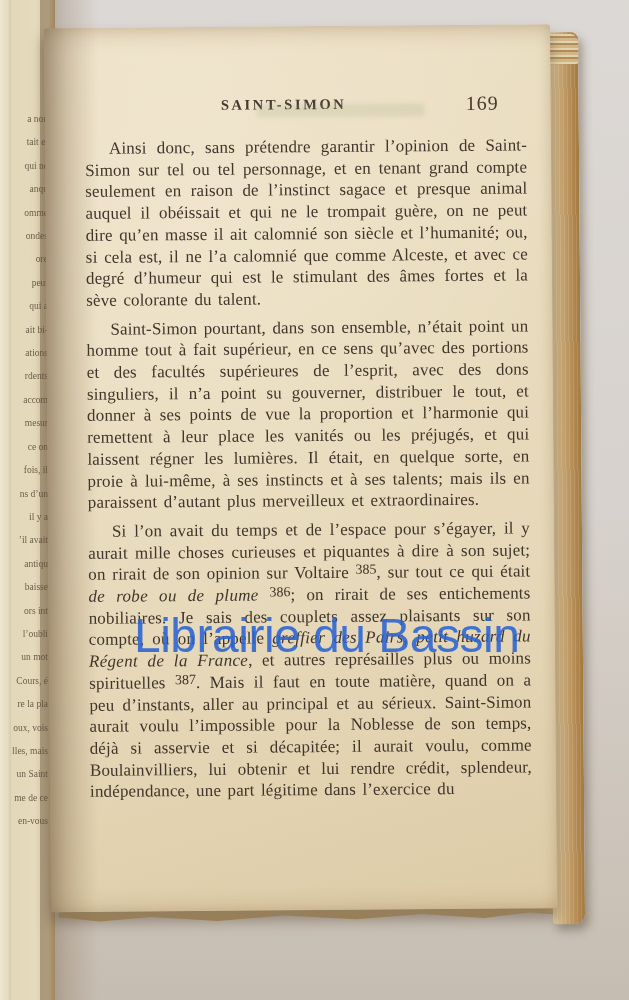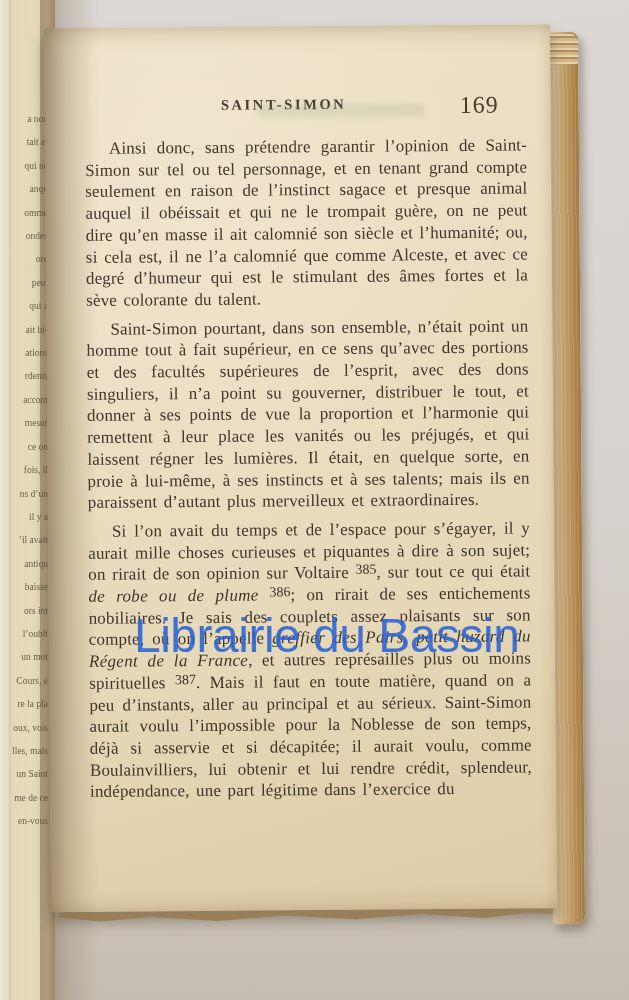--- a/index.html
+++ b/index.html
@@ -69,21 +69,21 @@
   }
   
   .content{position:absolute;left:40px;top:70px;width:442px;}
   .header-row{position:relative;height:34px;}
   .running-head{
     position:absolute;left:0;right:44px;text-align:center;
     font-size:14.5px;font-weight:700;letter-spacing:2.6px;color:#453a2c;
   }
   .page-number{
     position:absolute;right:28px;top:-3px;
-    font-size:24px;color:#453a2c;letter-spacing:1px;
+    font-size:20px;color:#453a2c;letter-spacing:1px;
   }
   .showthrough{
     position:absolute;left:172px;top:8px;width:168px;height:13px;
     background:rgba(143,152,112,.17);filter:blur(2px);border-radius:3px;
   }
   .body-text{margin-top:6px;color:#3f352a;}
   .body-text p{
     margin:0 0 7px 0;
     font-size:17px;line-height:21.7px;
     text-align:justify;text-indent:24px;

